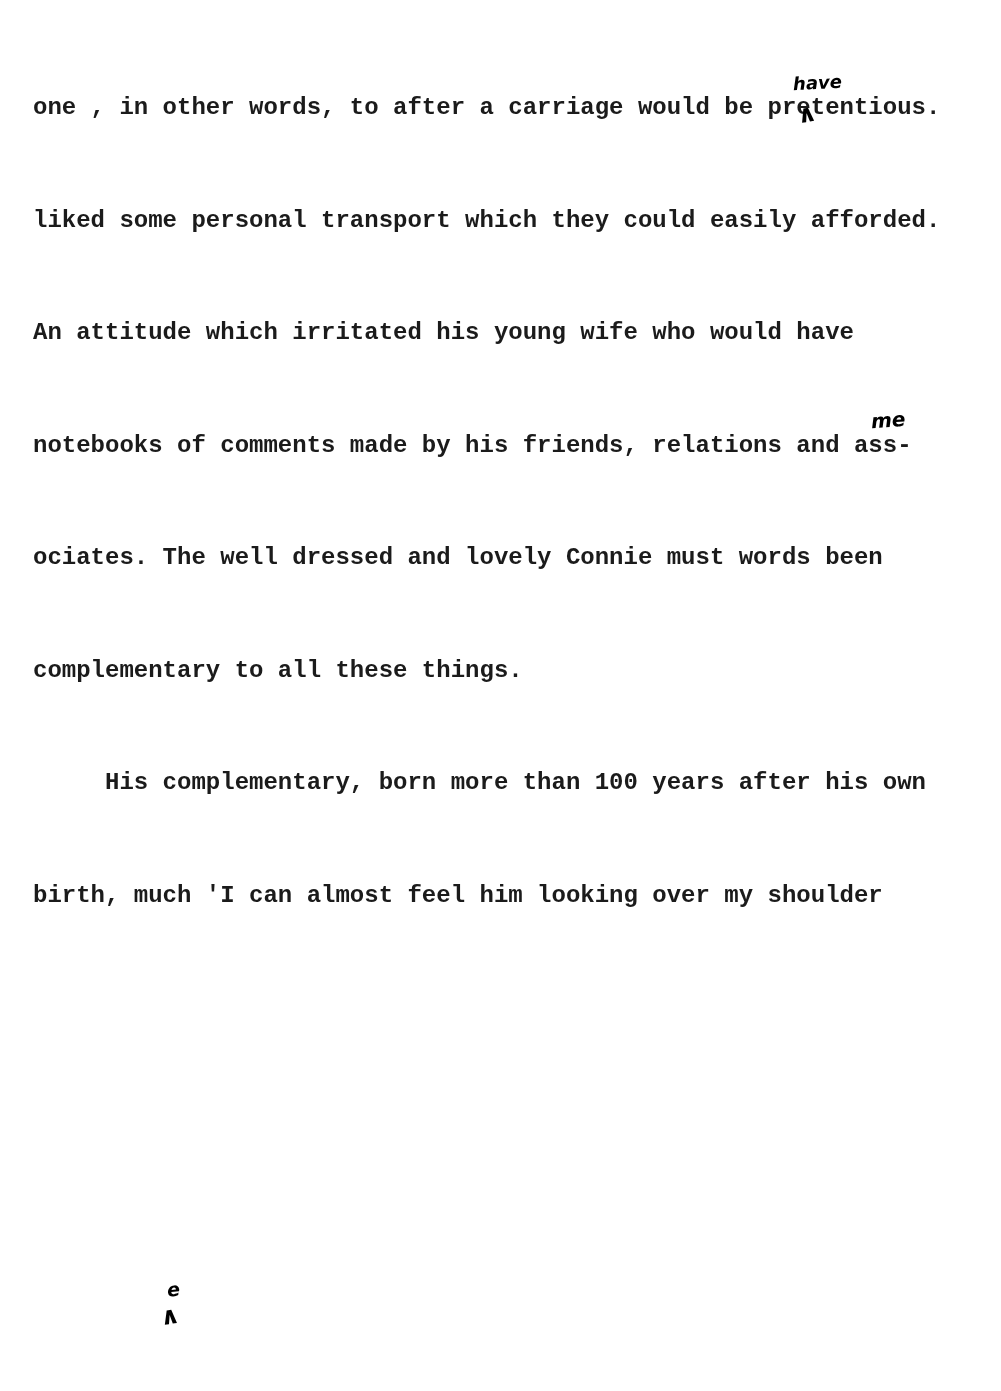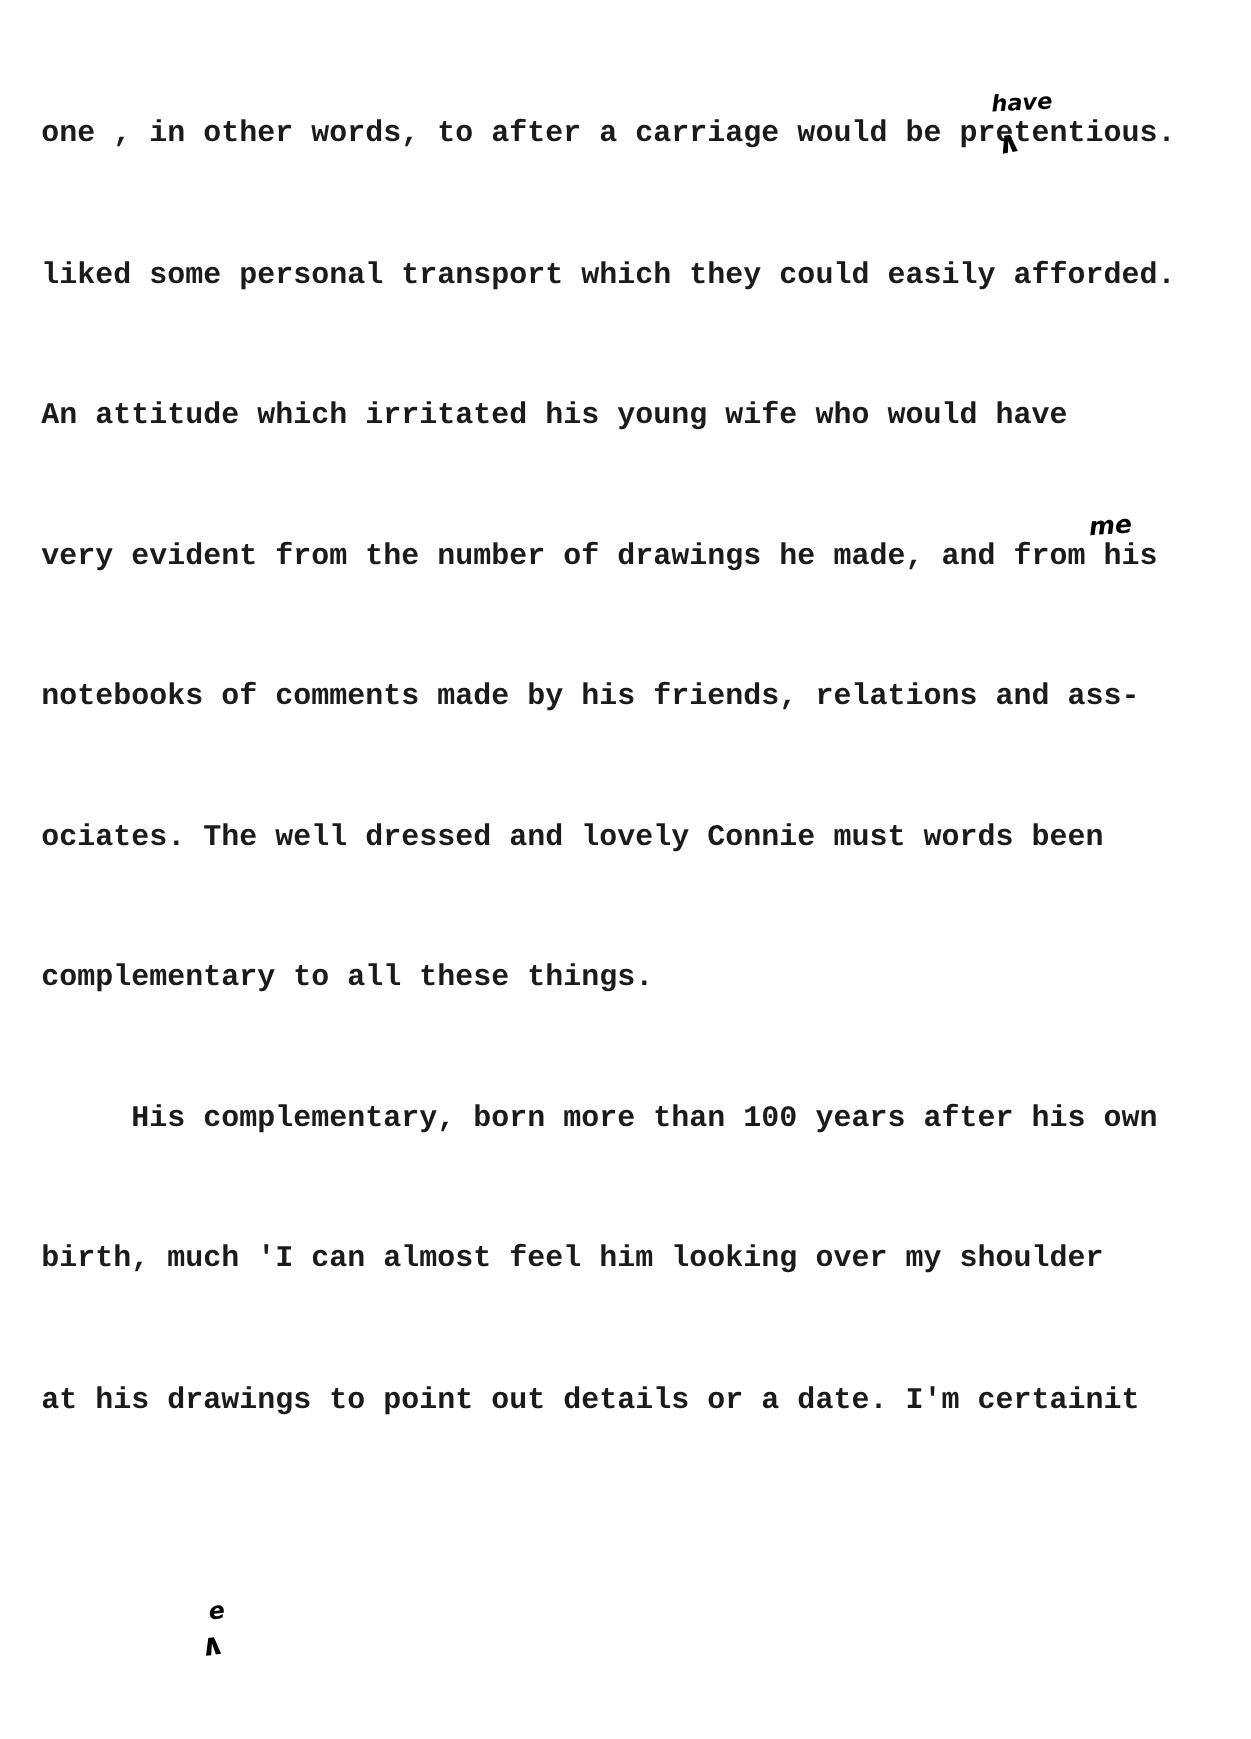--- a/index.html
+++ b/index.html
@@ -61,27 +61,25 @@
 </style>
 </head>
 <body>
 
 <div class="page">
 
   <div class="textblock">
     <div class="line">one , in other words, to after a carriage would be pretentious.</div>
     <div class="line">liked some personal transport which they could easily afforded.</div>
     <div class="line">An attitude which irritated his young wife who would have</div>
-    <div class="line">very evident from the number of drawings he made, and from his</div>
     <div class="line">notebooks of comments made by his friends, relations and ass-</div>
     <div class="line">ociates. The well dressed and lovely Connie must words been</div>
     <div class="line">complementary to all these things.</div>
     <div class="line">     His complementary, born more than 100 years after his own</div>
     <div class="line">birth, much 'I can almost feel him looking over my shoulder</div>
-    <div class="line">at his drawings to point out details or a date. I'm certainit</div>
     
     
     
     
     
     
     
     
     
     

